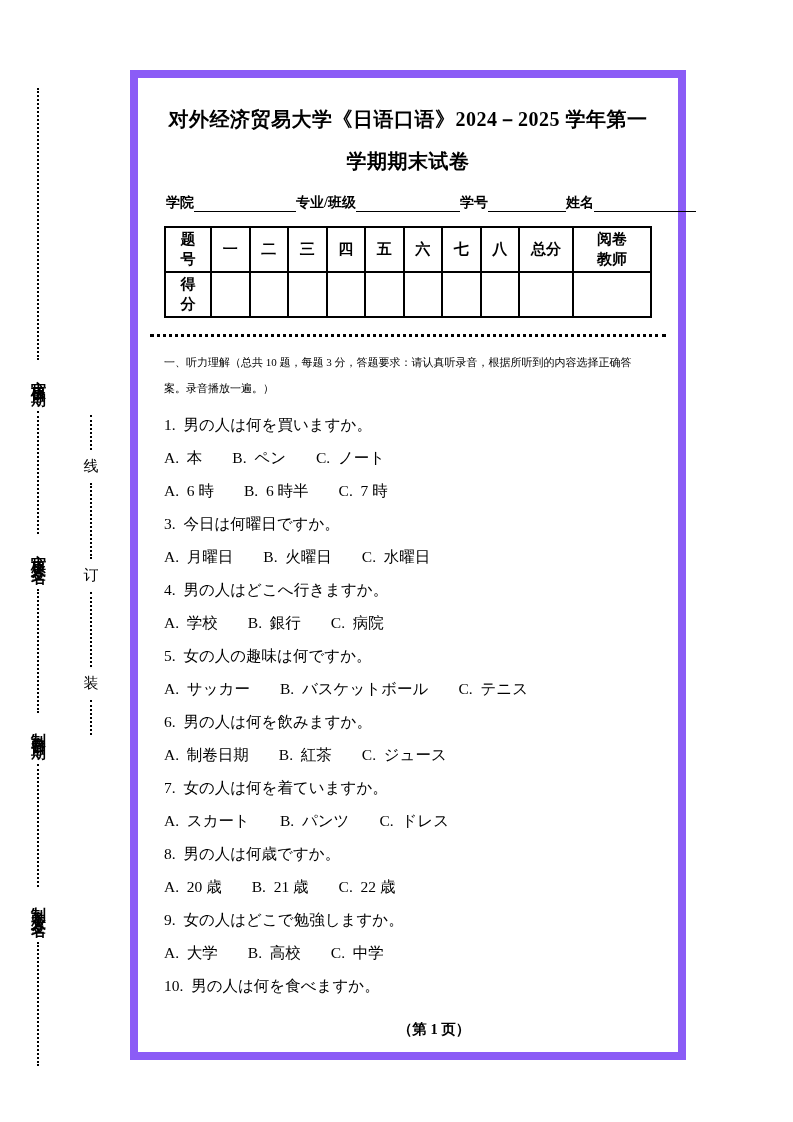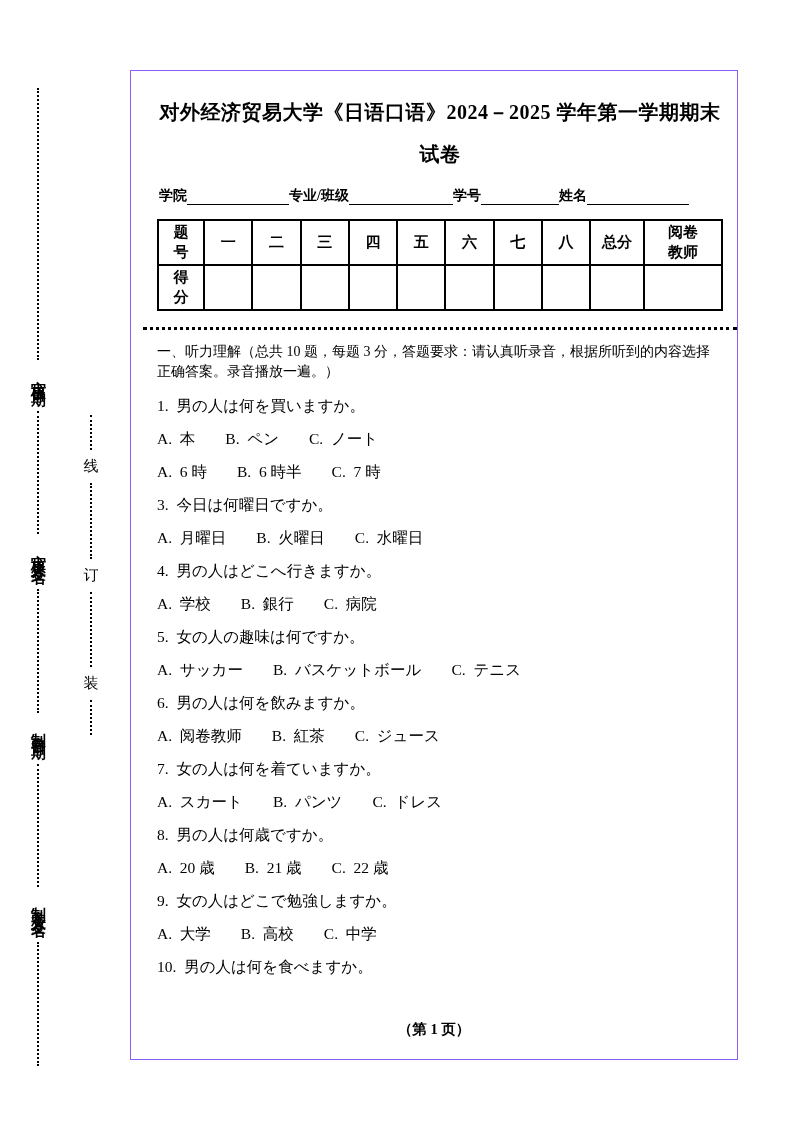--- a/index.html
+++ b/index.html
@@ -34,24 +34,24 @@
     padding: 8px 0;
     white-space: nowrap;
   }
   .vchar { font-size: 15px; padding: 7px 0; }
 
   
   .exam-box {
     position: absolute;
     left: 130px;
     top: 70px;
-    width: 608px;
+    width: 556px;
     height: 990px;
-    border: 1px solid #8b5cf6;
-    padding: 20px 14px 0 26px;
+    border: 8px solid #8b5cf6;
+    padding: 20px 26px 0 26px;
   }
   .title {
     text-align: center;
     font-weight: 700;
     font-size: 20px;
     line-height: 42px;
     letter-spacing: 0.5px;
   }
   .fields {
     display: flex;
@@ -75,21 +75,21 @@
     height: 45px;
     padding: 2px;
   }
   .c-first { width: 46px; border-radius: 9px; } .c-total { width: 54px; } .c-grader { width: 78px; }
   .stack { display: inline-block; word-break: break-all; line-height: 1.3; }
   .stack.s1 { width: 1.2em; }
   .stack.s2 { width: 2.3em; }
 
   .dotsep { border-top: 3.5px dotted #000; margin: 16px -14px 0 -14px; height: 0; }
 
-  .section { font-size: 14px; line-height: 20px; margin-top: 12px; }
+  .section { font-size: 11px; line-height: 26px; margin-top: 12px; }
   .qline { font-size: 15.5px; line-height: 19px; margin-top: 14px; white-space: nowrap; }
   .opt { margin-right: 30px; }
   .opt:last-child { margin-right: 0; }
 
   .footer {
     position: absolute;
     left: 130px;
     top: 1020px;
     width: 608px;
     text-align: center;
@@ -186,21 +186,21 @@
         <div class="qline">1. 男の人は何を買いますか。</div>
         <div class="qline"><span class="opt">A. 本</span><span class="opt">B. ペン</span><span class="opt">C. ノート</span></div>
         <div class="qline"><span class="opt">A. 6 時</span><span class="opt">B. 6 時半</span><span class="opt">C. 7 時</span></div>
         <div class="qline">3. 今日は何曜日ですか。</div>
         <div class="qline"><span class="opt">A. 月曜日</span><span class="opt">B. 火曜日</span><span class="opt">C. 水曜日</span></div>
         <div class="qline">4. 男の人はどこへ行きますか。</div>
         <div class="qline"><span class="opt">A. 学校</span><span class="opt">B. 銀行</span><span class="opt">C. 病院</span></div>
         <div class="qline">5. 女の人の趣味は何ですか。</div>
         <div class="qline"><span class="opt">A. サッカー</span><span class="opt">B. バスケットボール</span><span class="opt">C. テニス</span></div>
         <div class="qline">6. 男の人は何を飲みますか。</div>
-        <div class="qline"><span class="opt">A. 阅卷教师</span><span class="opt">B. 紅茶</span><span class="opt">C. ジュース</span></div>
+        <div class="qline"><span class="opt">A. 制卷日期</span><span class="opt">B. 紅茶</span><span class="opt">C. ジュース</span></div>
         <div class="qline">7. 女の人は何を着ていますか。</div>
         <div class="qline"><span class="opt">A. スカート</span><span class="opt">B. パンツ</span><span class="opt">C. ドレス</span></div>
         <div class="qline">8. 男の人は何歳ですか。</div>
         <div class="qline"><span class="opt">A. 20 歳</span><span class="opt">B. 21 歳</span><span class="opt">C. 22 歳</span></div>
         <div class="qline">9. 女の人はどこで勉強しますか。</div>
         <div class="qline"><span class="opt">A. 大学</span><span class="opt">B. 高校</span><span class="opt">C. 中学</span></div>
         <div class="qline">10. 男の人は何を食べますか。</div>
       </div>
 
   </div>

